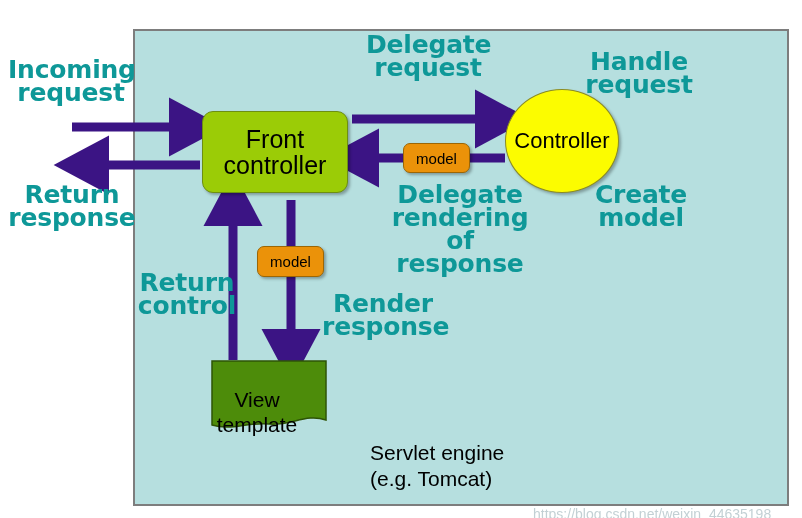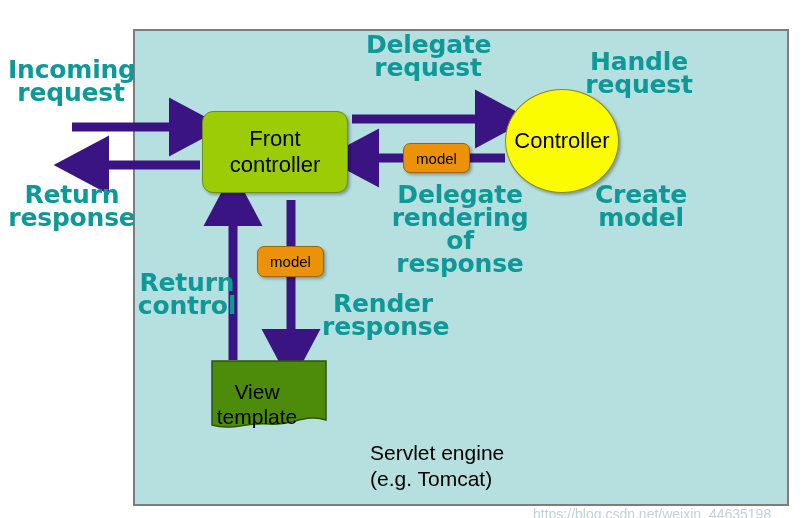--- a/index.html
+++ b/index.html
@@ -50,21 +50,21 @@
     top: 111px;
     width: 146px;
     height: 82px;
     background: #9bcc06;
     border: 1.5px solid #6d8f12;
     border-radius: 11px;
     box-shadow: 2px 2px 3px rgba(0,0,0,0.30);
     display: flex;
     align-items: center;
     justify-content: center;
-    font-size: 22px;
+    font-size: 25px;
     line-height: 26px;
     box-sizing: border-box;
   }
   .controller-circle {
     position: absolute;
     left: 505px;
     top: 89px;
     width: 114px;
     height: 104px;
     background: #fcfc00;
@@ -86,21 +86,21 @@
   }
   .view-template svg {
     position: absolute;
     left: 0;
     top: 0;
     overflow: visible;
   }
   .view-template .vt-label {
     position: absolute;
     left: 0;
-    top: 19px;
+    top: 27px;
     width: 92px;
     font-size: 21px;
     line-height: 25px;
     text-align: center;
     color: #000;
     font-family: "Liberation Sans", sans-serif;
   }
   .model-badge {
     position: absolute;
     background: #eb9209;

